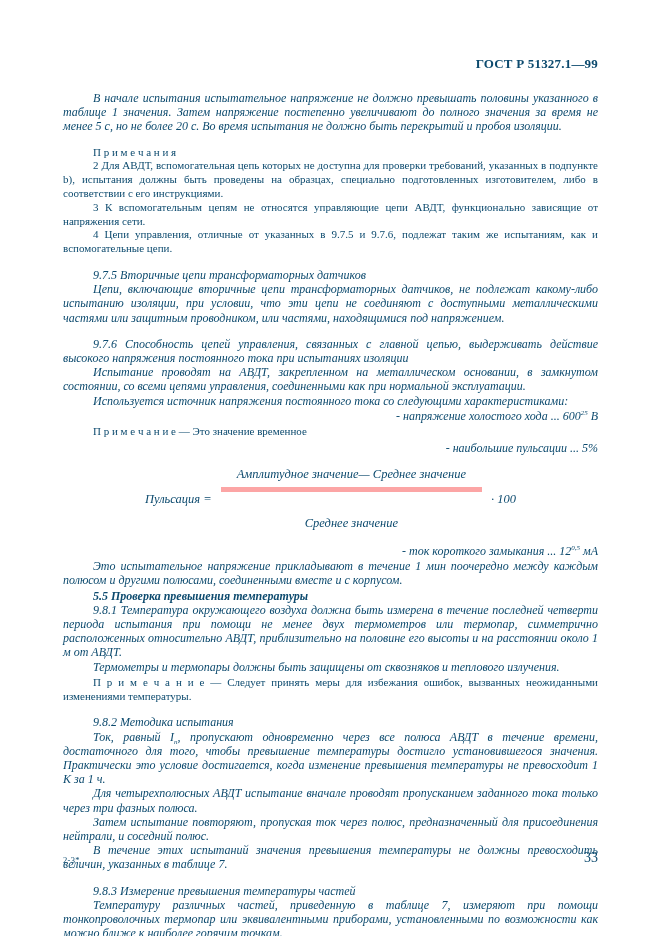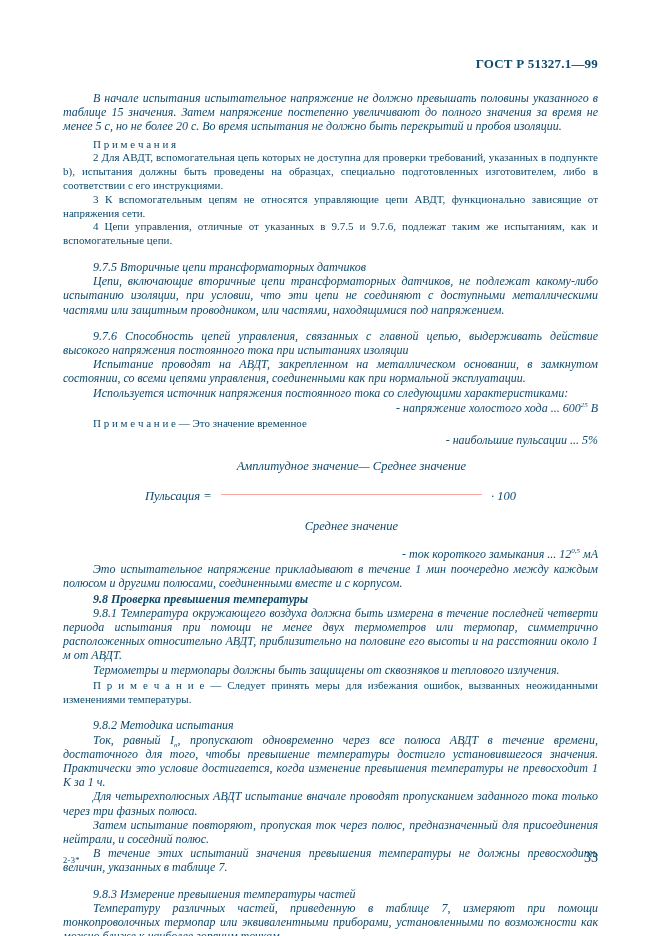--- a/index.html
+++ b/index.html
@@ -34,54 +34,54 @@
   .dash{text-align:right;margin:1px 0;}
   .h-bold{font-weight:bold;margin-top:1px;}
   .heading{margin-top:12px;}
   .note{
     font-style:normal;
     font-size:11px;
     line-height:13.8px;
     text-align:justify;
     text-indent:30px;
   }
-  .notes-title{margin-top:4px;}
+  .notes-title{margin-top:12px;}
   .notes-end{margin-bottom:4px;}
   .note-single{margin:2px 0;}
   sup{font-size:7px;vertical-align:super;line-height:0;}
   sub{font-size:7px;vertical-align:sub;line-height:0;}
   .formula{
     display:flex;
     justify-content:center;
     align-items:center;
     gap:9px;
     font-style:italic;
     font-size:12.5px;
     margin:12px 0 13px 0;
   }
   .frac{display:inline-flex;flex-direction:column;align-items:center;}
-  .frac .num{padding:0 16px 20px 16px;border-bottom:1px solid #fca5a5;}
+  .frac .num{padding:0 16px 5px 16px;border-bottom:5px solid #fca5a5;}
   .frac .den{padding:4px 16px 0 16px;margin-top:20px;}
   .footer-left{
     position:absolute;left:63px;top:855px;
     font-size:8.5px;letter-spacing:.3px;
   }
   .footer-right{
     position:absolute;right:63px;top:850px;
     font-size:14px;
   }
 </style>
 </head>
 <body>
 
 <div class="page">
   <div class="content">
     <div class="header">ГОСТ Р 51327.1—99</div>
 
-    <p class="para">В начале испытания испытательное напряжение не должно превышать половины указанного в таблице 15 значения. Затем напряжение постепенно увеличивают до полного значения за время не менее 5 с, но не более 20 с. Во время испытания не должно быть перекрытий и пробоя изоляции.</p>
+    <p class="para">В начале испытания испытательное напряжение не должно превышать половины указанного в таблице 1 значения. Затем напряжение постепенно увеличивают до полного значения за время не менее 5 с, но не более 20 с. Во время испытания не должно быть перекрытий и пробоя изоляции.</p>
 
     <p class="note notes-title">П р и м е ч а н и я</p>
     <p class="note">2 Для АВДТ, вспомогательная цепь которых не доступна для проверки требований, указанных в подпункте b), испытания должны быть проведены на образцах, специально подготовленных изготовителем, либо в соответствии с его инструкциями.</p>
     <p class="note">3 К вспомогательным цепям не относятся управляющие цепи АВДТ, функционально зависящие от напряжения сети.</p>
     <p class="note notes-end">4 Цепи управления, отличные от указанных в 9.7.5 и 9.7.6, подлежат таким же испытаниям, как и вспомогательные цепи.</p>
 
     <p class="para heading">9.7.5 Вторичные цепи трансформаторных датчиков</p>
     <p class="para">Цепи, включающие вторичные цепи трансформаторных датчиков, не подлежат какому-либо испытанию изоляции, при условии, что эти цепи не соединяют с доступными металлическими частями или защитным проводником, или частями, находящимися под напряжением.</p>
 
     <p class="para heading">9.7.6 Способность цепей управления, связанных с главной цепью, выдерживать действие высокого напряжения постоянного тока при испытаниях изоляции</p>
@@ -98,21 +98,21 @@
         <span class="num">Амплитудное значение— Среднее значение</span>
         <span class="den">Среднее значение</span>
       </span>
       <span>· 100</span>
     </div>
 
     <p class="para dash"><span>- ток короткого замыкания ... 12</span><sup>0,5</sup><span> мА</span></p>
 
     <p class="para">Это испытательное напряжение прикладывают в течение 1 мин поочередно между каждым полюсом и другими полюсами, соединенными вместе и с корпусом.</p>
 
-    <p class="para h-bold">9.8 Проверка превышения температуры</p>
+    <p class="para h-bold">5.5 Проверка превышения температуры</p>
     <p class="para">9.8.1 Температура окружающего воздуха должна быть измерена в течение последней четверти периода испытания при помощи не менее двух термометров или термопар, симметрично расположенных относительно АВДТ, приблизительно на половине его высоты и на расстоянии около 1 м от АВДТ.</p>
     <p class="para">Термометры и термопары должны быть защищены от сквозняков и теплового излучения.</p>
     <p class="note note-single">П р и м е ч а н и е — Следует принять меры для избежания ошибок, вызванных неожиданными изменениями температуры.</p>
 
     <p class="para heading">9.8.2 Методика испытания</p>
     <p class="para"><span>Ток, равный I</span><sub>n</sub><span>, пропускают одновременно через все полюса АВДТ в течение времени, достаточного для того, чтобы превышение температуры достигло установившегося значения. Практически это условие достигается, когда изменение превышения температуры не превосходит 1 К за 1 ч.</span></p>
     <p class="para">Для четырехполюсных АВДТ испытание вначале проводят пропусканием заданного тока только через три фазных полюса.</p>
     <p class="para">Затем испытание повторяют, пропуская ток через полюс, предназначенный для присоединения нейтрали, и соседний полюс.</p>
     <p class="para">В течение этих испытаний значения превышения температуры не должны превосходить величин, указанных в таблице 7.</p>
 

